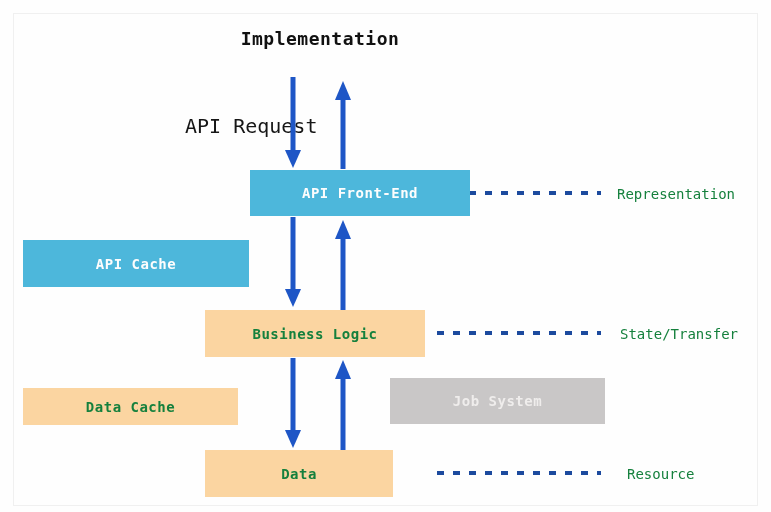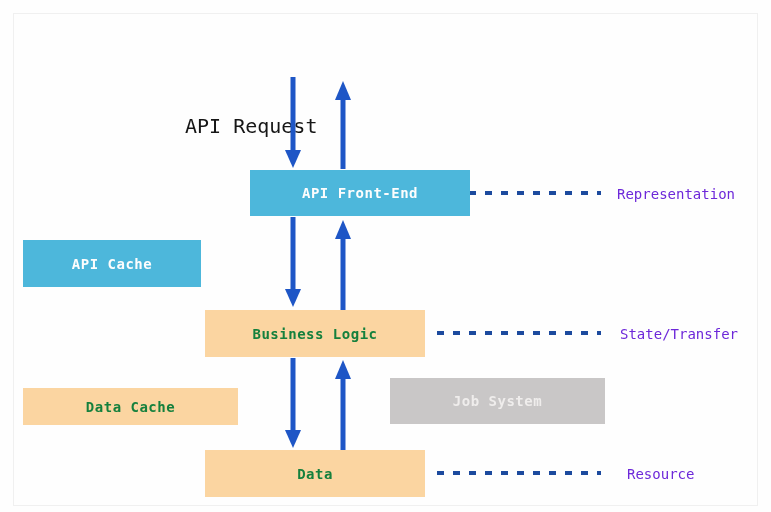--- a/index.html
+++ b/index.html
@@ -54,29 +54,29 @@
     justify-content: center;
     font-size: 14px;
     font-weight: bold;
     letter-spacing: 0.5px;
     white-space: nowrap;
   }
   .box.blue   { background: var(--blue);   color: #fdfdfd; }
   .box.orange { background: var(--orange); color: #15803d; }
   .box.gray   { background: var(--gray);   color: #efedec; }
   .box.api-front-end  { left: 205px; top: 170px; width: 220px; height: 46px; margin-left: 45px; }
-  .box.api-cache      { left: 23px;  top: 240px; width: 178px; height: 47px; text-align: center; }
+  .box.api-cache      { left: 23px;  top: 240px; width: 226px; height: 47px; text-align: center; }
   .box.business-logic { left: 205px; top: 310px; width: 220px; height: 47px; }
   .box.data-cache     { left: 23px;  top: 388px; width: 215px; height: 37px; }
   .box.job-system     { left: 390px; top: 378px; width: 215px; height: 46px; }
-  .box.data           { left: 205px; top: 450px; width: 220px; height: 47px; }
+  .box.data           { left: 205px; top: 450px; width: 188px; height: 47px; }
   .layer-label {
     position: absolute;
     font-size: 14px;
-    color: #6d28d9;
+    color: #15803d;
     white-space: nowrap;
   }
   .layer-label.representation { left: 617px; top: 186px; }
   .layer-label.state-transfer { left: 620px; top: 326px; }
   .layer-label.resource       { left: 627px; top: 466px; }
   svg.overlay {
     position: absolute;
     left: 0; top: 0;
     width: 771px; height: 512px;
     pointer-events: none;
@@ -85,20 +85,21 @@
   .arrow-head { fill: var(--arrow); }
   .dash-line  { stroke: var(--dash); stroke-width: 4; stroke-dasharray: 7 9; }
 </style>
 </head>
 <body>
 
 <div class="canvas">
 
   <div class="frame"></div>
 
+  <div class="title">Implementation</div>
 
   <div class="flow-label request">API Request</div>
 
   <svg class="overlay" viewBox="0 0 771 512">
 
     <g>
       <line class="arrow-line" x1="293" y1="77" x2="293" y2="151"></line>
       <polygon class="arrow-head" points="285,150 301,150 293,168"></polygon>
     </g>
     <g>

